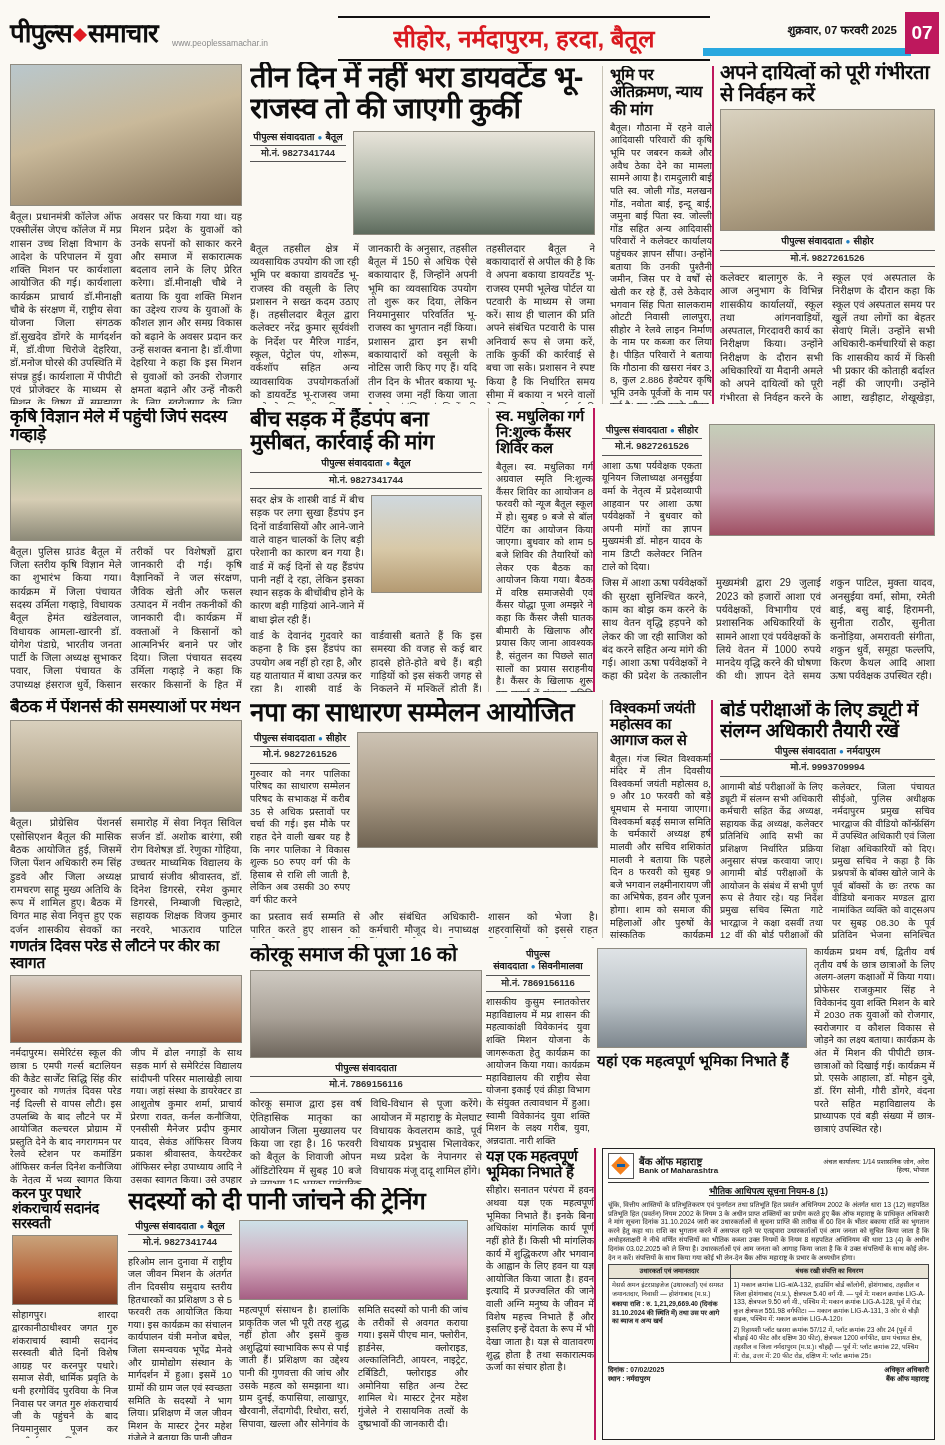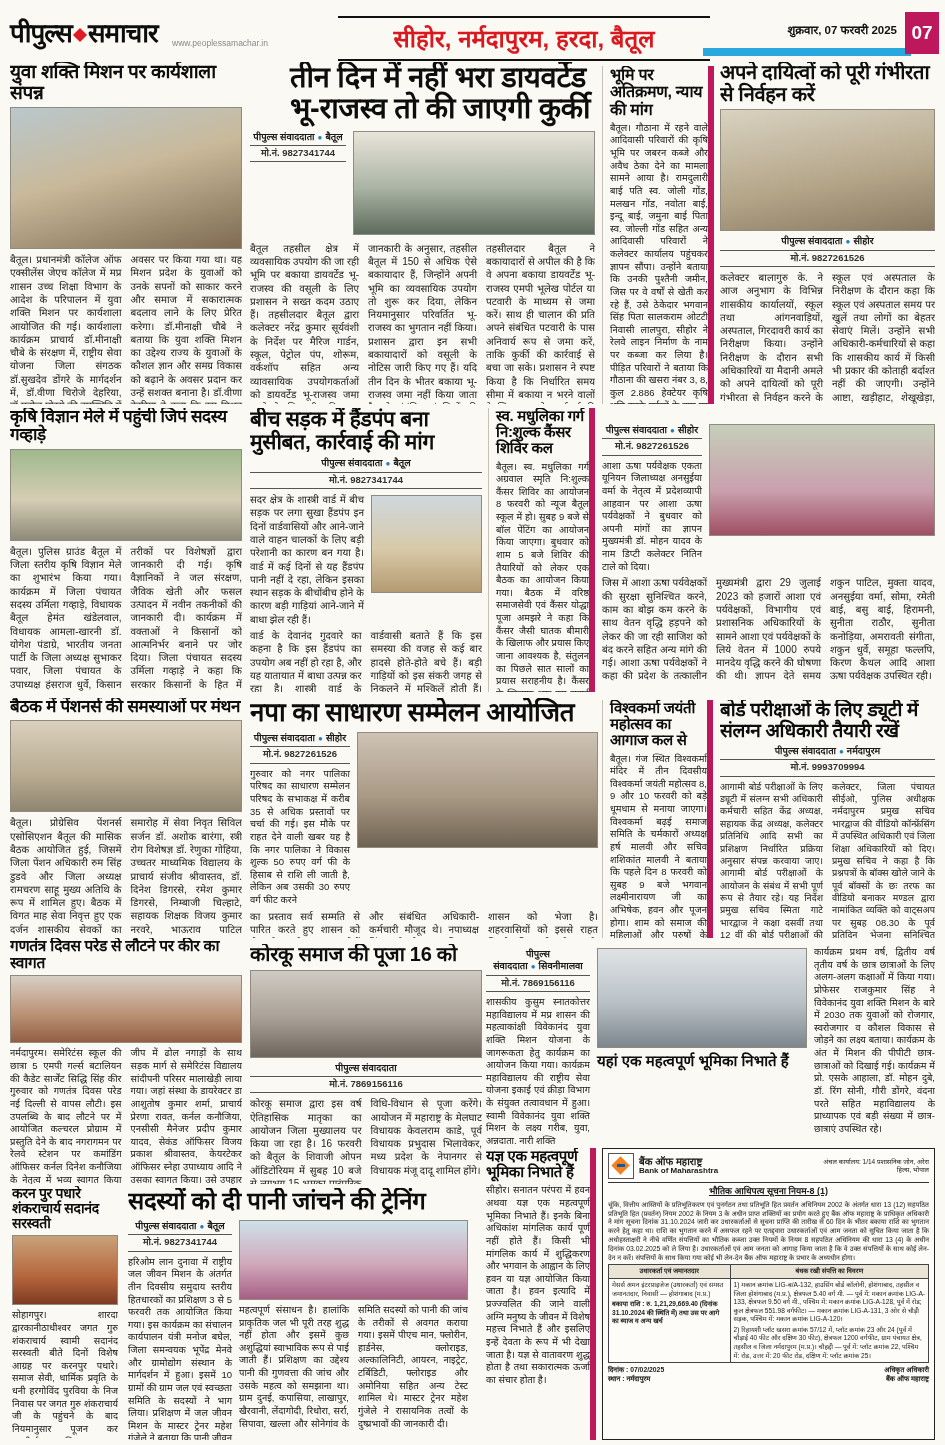--- a/index.html
+++ b/index.html
@@ -23,21 +23,21 @@
   .kicker{font-weight:bold;color:#0d0d0d;font-size:19px;line-height:1.1;margin-bottom:3px;}
   .photo{width:100%;border:1px solid #8f8b80;box-sizing:border-box;margin:2px 0 4px 0;}
   .byline{text-align:center;font-size:9.5px;line-height:1.3;margin:2px 0 4px 0;}
   .by-top{font-weight:bold;border-bottom:1px solid #555;padding-bottom:2px;}
   .by-dot{color:#1f7fc4;font-size:8px;padding:0 3px;}
   .by-phone{border-bottom:1px solid #555;padding:1px 0 2px 0;font-weight:bold;color:#333;}
   .body{font-size:10px;line-height:1.33;text-align:justify;color:#212121;column-gap:9px;}
   .c2{column-count:2}.c3{column-count:3}
   .small .body,.body.small{font-size:9.5px;}
   .vl{border-left:1px solid #c7c2b4;padding-left:7px;}
-  .vr{border-right:6px solid #be185d;}
+  .vr{border-right:2px solid #be185d;}
   .row{display:flex;gap:7px;}
   .subhead{font-weight:bold;font-size:15px;line-height:1.15;color:#0d0d0d;margin-top:4px;}
   
   .ph-a{background:linear-gradient(165deg,#b9c7cc,#c9b99a 45%,#7e6b52);}
   .ph-b{background:linear-gradient(180deg,#e8e4da,#aab3a4 55%,#5d6b5d);}
   .ph-d{background:linear-gradient(170deg,#d9d2c0,#b3a488 60%,#8a7a62);}
   .ph-e{background:linear-gradient(180deg,#9fb98c,#d6cdb4 55%,#8d8a78);}
   .ph-f{background:linear-gradient(180deg,#cfd8de,#d8c9a8 55%,#b49a72);}
   .ph-h{background:linear-gradient(180deg,#c5cfb9,#c99fae 60%,#9f4f63);}
   .ph-i{background:linear-gradient(180deg,#d9d0bd,#b9ab92 60%,#8f8570);}
@@ -73,27 +73,26 @@
   <div class="masthead">
     <div class="logo"><span>पीपुल्स</span><span class="dia"></span><span>समाचार</span></div>
     <div class="website">www.peoplessamachar.in</div>
     <div class="edition">सीहोर, नर्मदापुरम, हरदा, बैतूल</div>
     <div class="m-date">शुक्रवार, 07 फरवरी 2025</div>
     <div class="cyanbar"></div>
     <div class="pagebox">07</div>
   </div>
 
   <div class="art" style="left:10px;top:62px;width:232px;height:342px;">
-    <div class="hl" style="font-size:19px;">युवा शक्ति मिशन पर कार्यशाला संपन्न</div>
     <div class="photo ph-a" style="height:142px;"></div>
     <div class="body c2">बैतूल। प्रधानमंत्री कॉलेज ऑफ एक्सीलेंस जेएच कॉलेज में मप्र शासन उच्च शिक्षा विभाग के आदेश के परिपालन में युवा शक्ति मिशन पर कार्यशाला आयोजित की गई। कार्यशाला कार्यक्रम प्राचार्य डॉ.मीनाक्षी चौबे के संरक्षण में, राष्ट्रीय सेवा योजना जिला संगठक डॉ.सुखदेव डोंगरे के मार्गदर्शन में, डॉ.वीणा चिरोजे देहरिया, डॉ.मनोज घोरसे की उपस्थिति में संपन्न हुई। कार्यशाला में पीपीटी एवं प्रोजेक्टर के माध्यम से मिशन के विषय में समझाया गया। इस मौके पर डॉ.सुखदेव डोंगरे ने कहा कि स्वामी विवेकानंद युवा शक्ति मिशन का शुभारंभ मप्र में 12 जनवरी 2025 को राष्ट्रीय युवा दिवस के अवसर पर किया गया था। यह मिशन प्रदेश के युवाओं को उनके सपनों को साकार करने और समाज में सकारात्मक बदलाव लाने के लिए प्रेरित करेगा। डॉ.मीनाक्षी चौबे ने बताया कि युवा शक्ति मिशन का उद्देश्य राज्य के युवाओं के कौशल ज्ञान और समग्र विकास को बढ़ाने के अवसर प्रदान कर उन्हें सशक्त बनाना है। डॉ.वीणा देहरिया ने कहा कि इस मिशन से युवाओं को उनकी रोजगार क्षमता बढ़ाने और उन्हें नौकरी के लिए स्वरोजगार के लिए तैयार करने के लिए कौशल विकास में सहयोग मिलेगा। सेमीनार का संचालन डॉ.दीपक गानकर एवं आभार प्रो.प्रहलाद कामड़ी द्वारा किया गया।</div>
   </div>
 
   <div class="art" style="left:250px;top:62px;width:345px;height:342px;">
-    <div class="hl" style="font-size:29px;margin-left:40px;">तीन दिन में नहीं भरा डायवर्टेड भू-राजस्व तो की जाएगी कुर्की</div>
+    <div class="hl" style="font-size:29px;">तीन दिन में नहीं भरा डायवर्टेड भू-राजस्व तो की जाएगी कुर्की</div>
     <div class="row" style="margin-top:4px;">
       <div style="width:96px;flex:0 0 auto;">
         <div class="byline">
           <div class="by-top"><span>पीपुल्स संवाददाता</span><span class="by-dot">●</span><span>बैतूल</span></div>
           <div class="by-phone">मो.नं. 9827341744</div>
         </div>
       </div>
       <div class="photo ph-b" style="height:104px;flex:1;"></div>
     </div>
     <div class="body c3" style="margin-top:3px;">बैतूल तहसील क्षेत्र में व्यवसायिक उपयोग की जा रही भूमि पर बकाया डायवर्टेड भू-राजस्व की वसूली के लिए प्रशासन ने सख्त कदम उठाए हैं। तहसीलदार बैतूल द्वारा कलेक्टर नरेंद्र कुमार सूर्यवंशी के निर्देश पर मैरिज गार्डन, स्कूल, पेट्रोल पंप, शोरूम, वर्कशॉप सहित अन्य व्यावसायिक उपयोगकर्ताओं को डायवर्टेड भू-राजस्व जमा करने के लिए तीन दिन का अल्टीमेटम दिया गया है। जानकारी के अनुसार, तहसील बैतूल में 150 से अधिक ऐसे बकायादार हैं, जिन्होंने अपनी भूमि का व्यवसायिक उपयोग तो शुरू कर दिया, लेकिन नियमानुसार परिवर्तित भू-राजस्व का भुगतान नहीं किया। प्रशासन द्वारा इन सभी बकायादारों को वसूली के नोटिस जारी किए गए हैं। यदि तीन दिन के भीतर बकाया भू-राजस्व जमा नहीं किया जाता है, तो संबंधित संपत्तियों की कुर्की की कार्रवाई की जाएगी। तहसीलदार बैतूल ने बकायादारों से अपील की है कि वे अपना बकाया डायवर्टेड भू-राजस्व एमपी भूलेख पोर्टल या पटवारी के माध्यम से जमा करें। साथ ही चालान की प्रति अपने संबंधित पटवारी के पास अनिवार्य रूप से जमा करें, ताकि कुर्की की कार्रवाई से बचा जा सके। प्रशासन ने स्पष्ट किया है कि निर्धारित समय सीमा में बकाया न भरने वालों के खिलाफ कठोर कार्रवाई की जाएगी।</div>

